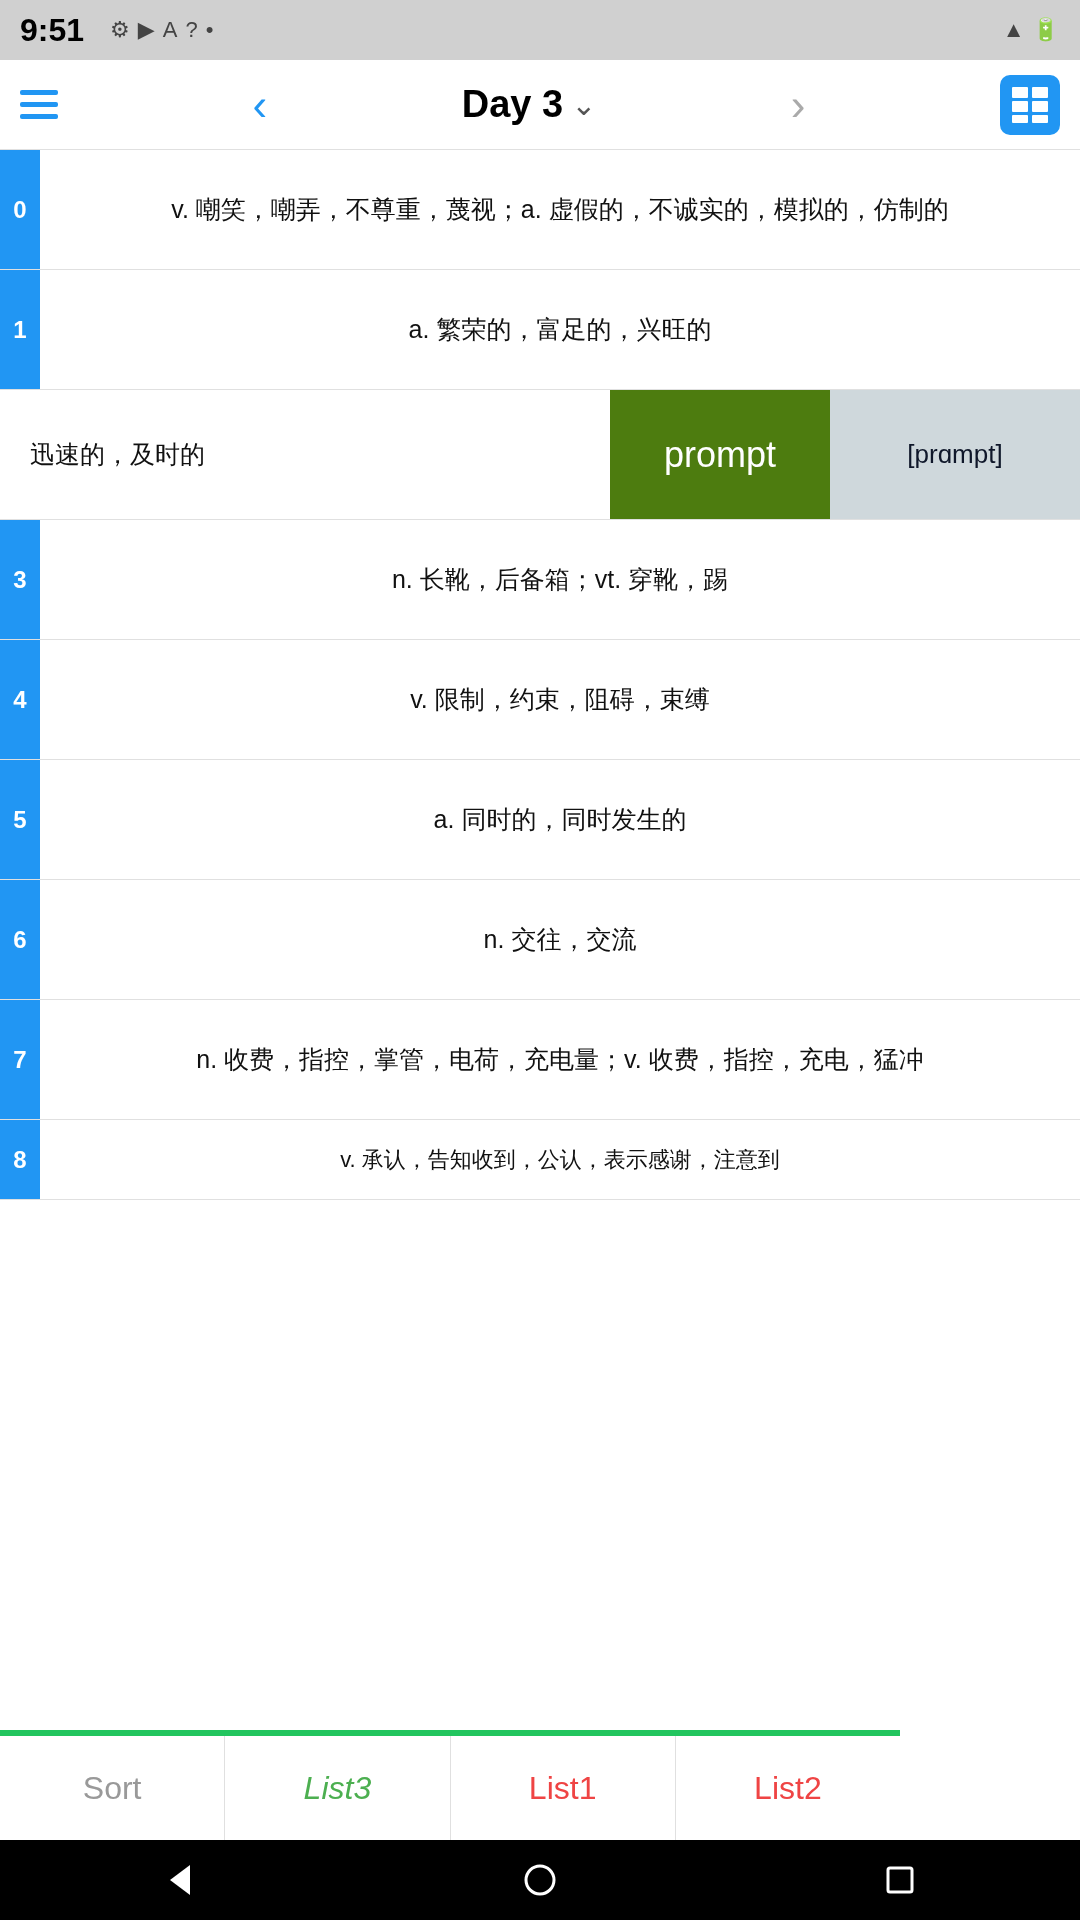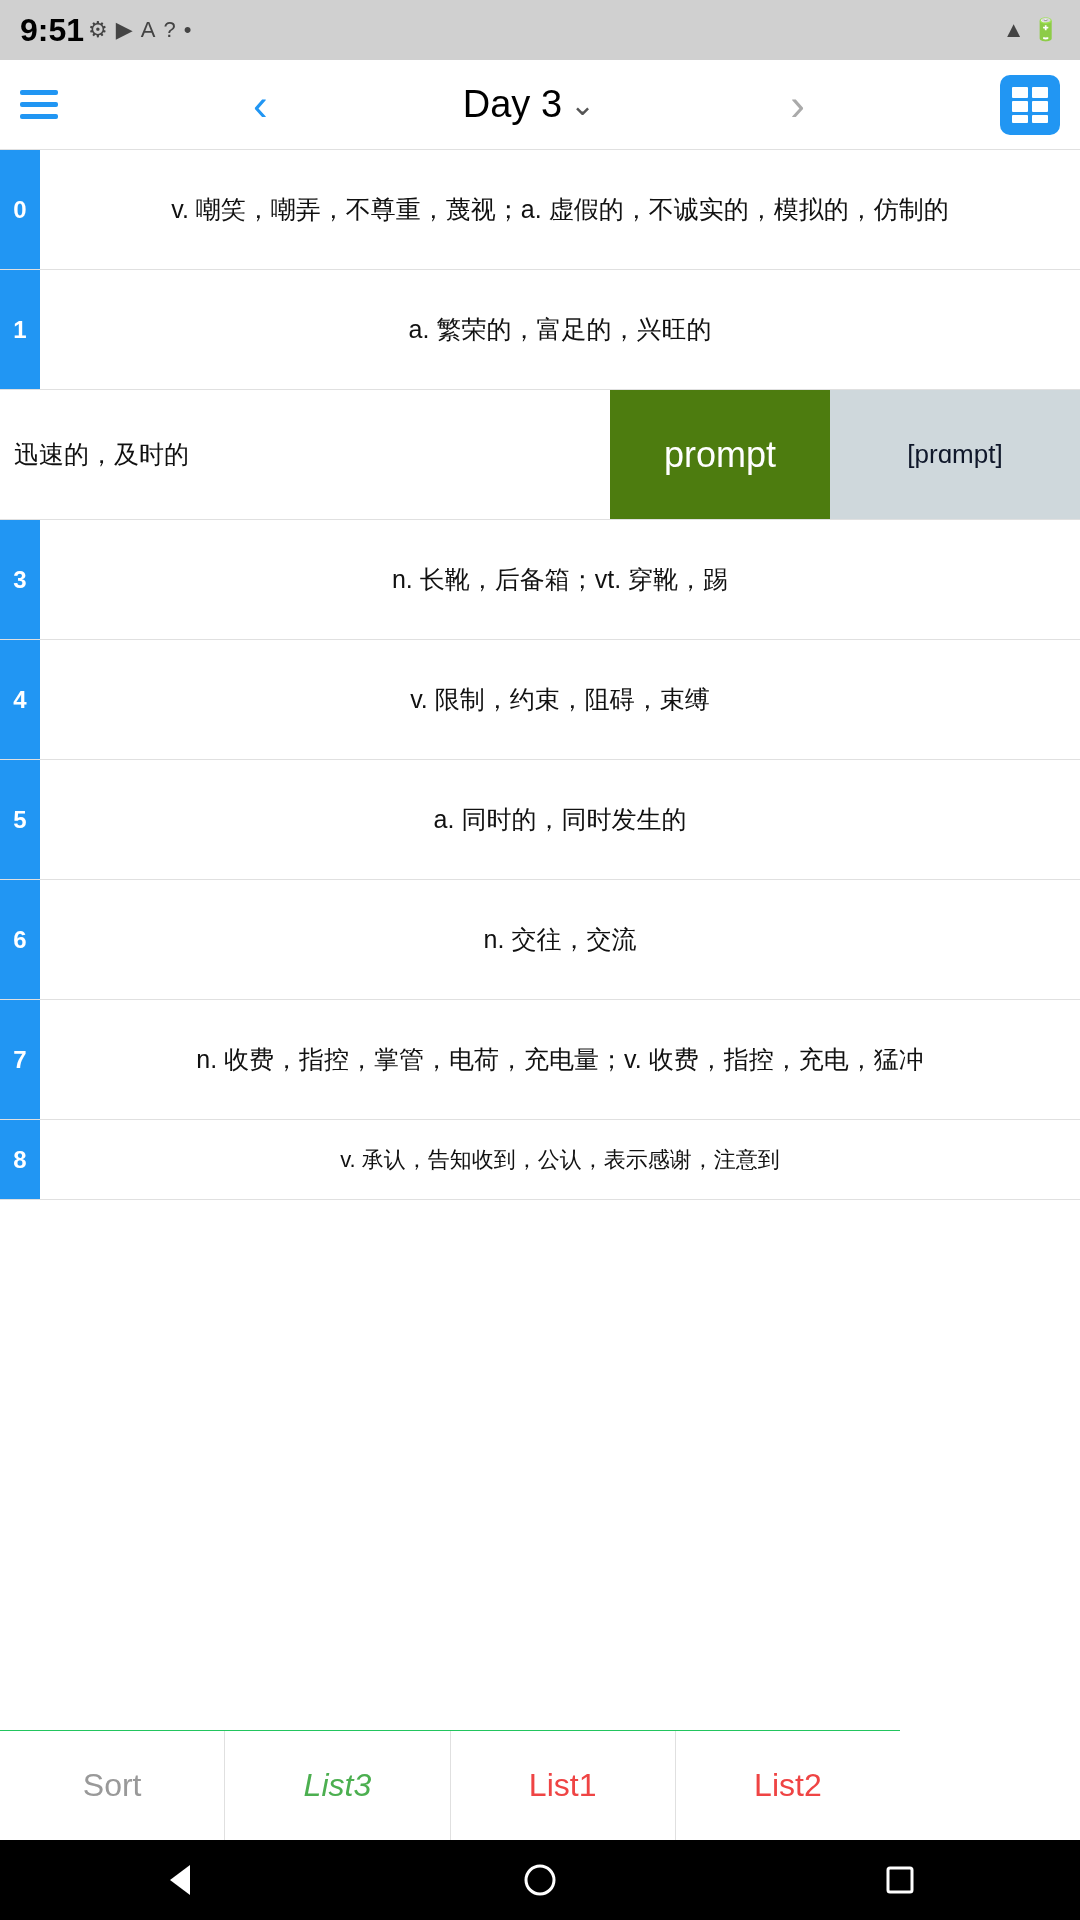--- a/index.html
+++ b/index.html
@@ -17,21 +17,21 @@
       height: 60px;
       background: #d0d0d0;
       display: flex;
       align-items: center;
       justify-content: space-between;
       padding: 0 20px;
     }
     .status-left {
       display: flex;
       align-items: center;
-      gap: 4px;
+      gap: 26px;
     }
     .status-time {
       font-size: 32px;
       font-weight: bold;
       color: #000;
     }
     .status-icons {
       display: flex;
       gap: 8px;
       align-items: center;
@@ -80,21 +80,21 @@
       line-height: 1;
     }
     .nav-title-area {
       display: flex;
       align-items: center;
       gap: 8px;
       cursor: pointer;
     }
     .nav-title {
       font-size: 38px;
-      font-weight: normal;
+      font-weight: bold;
       color: #000;
     }
     .nav-chevron {
       font-size: 30px;
       color: #555;
     }
     .nav-forward {
       font-size: 44px;
       color: #aaa;
       cursor: pointer;
@@ -202,21 +202,21 @@
     }
 
     
     #bottom-tabs {
       position: fixed;
       bottom: 80px;
       left: 0;
       width: 900px;
       height: 110px;
       background: #fff;
-      border-top: 1px solid #22c55e;
+      border-top: 6px solid #22c55e;
       display: flex;
       align-items: stretch;
     }
 
     .tab-item {
       flex: 1;
       display: flex;
       align-items: center;
       justify-content: center;
       cursor: pointer;
@@ -309,21 +309,21 @@
   </div>
 
   <div class="vocab-row">
     <div class="vocab-index">1</div>
     <div class="vocab-content">
       <span class="vocab-text">a. 繁荣的，富足的，兴旺的</span>
     </div>
   </div>
 
   <div class="vocab-row vocab-row-2" style="min-height:130px;">
-    <div class="vocab-content" style="flex:1; position:relative; padding-left: 4px; justify-content: flex-start; align-items: center;">
+    <div class="vocab-content" style="flex:1; position:relative; padding-left: 20px; justify-content: flex-start; align-items: center;">
       <span class="vocab-text" style="padding-left:10px;">迅速的，及时的</span>
       <div class="popup-overlay">
         <div class="popup-word">prompt</div>
         <div class="popup-phonetic">[prɑmpt]</div>
       </div>
     </div>
   </div>
 
   <div class="vocab-row">
     <div class="vocab-index">3</div>

